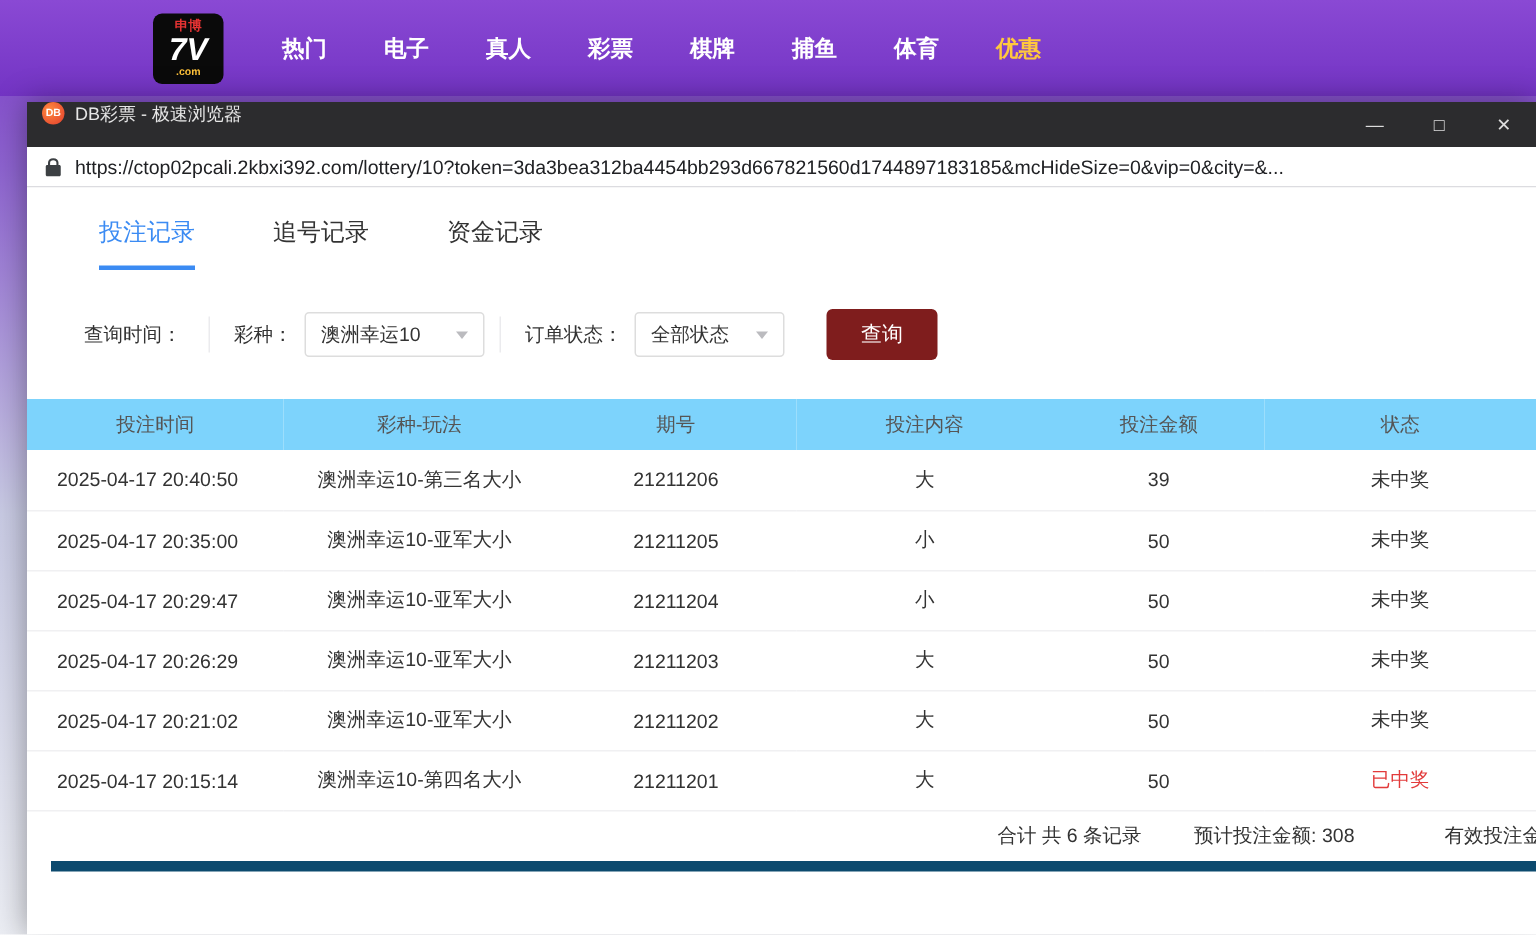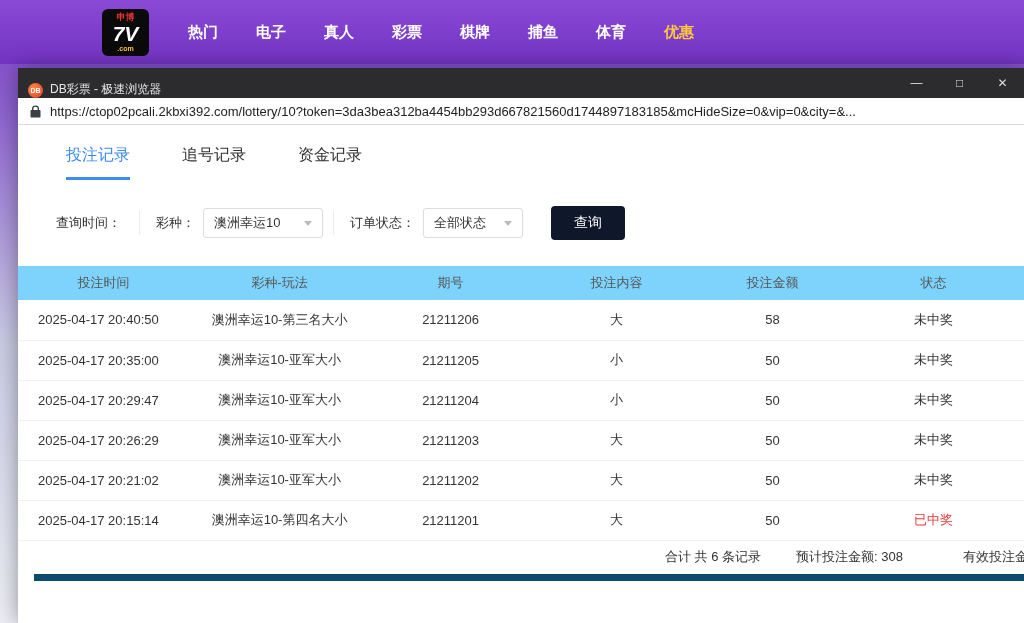--- a/index.html
+++ b/index.html
@@ -33,21 +33,21 @@
   .nav-item.highlight { color: #ffc83d; }
 
   
   .window {
     position: absolute; left: 18px; top: 68px; width: 1006px; height: 555px;
     background: #ffffff; box-shadow: 0 0 20px rgba(0,0,0,.38);
     display: flex; flex-direction: column;
   }
   .title-bar {
     height: 30px; flex: 0 0 auto; background: #2c2c2e;
-    display: flex; align-items: flex-end; padding-left: 10px;
+    display: flex; align-items: flex-start; padding-left: 10px;
     color: #e6e6e6; font-size: 12px;
   }
   .tb-badge {
     width: 15px; height: 15px; border-radius: 50%;
     background: radial-gradient(circle at 35% 35%, #ff8a3c, #e23c2e);
     color: #fff; font-size: 7px; font-weight: bold;
     display: flex; align-items: center; justify-content: center;
     margin-right: 7px; flex: 0 0 auto;
   }
   .tb-title { flex: 1; white-space: nowrap; overflow: hidden; }
@@ -93,21 +93,21 @@
   }
   .select.lottery { width: 120px; }
   .select.status  { width: 100px; text-align: center; }
   .caret {
     width: 0; height: 0; margin-left: 8px;
     border-left: 4px solid transparent; border-right: 4px solid transparent;
     border-top: 5px solid #bbbbbf;
   }
   .search-btn {
     width: 74px; height: 34px; margin-left: 28px;
-    background: #0f172a; color: #fff; border: none; border-radius: 4px;
+    background: #7f1d1d; color: #fff; border: none; border-radius: 4px;
     font-size: 14px; cursor: pointer; font-family: inherit;
   }
 
   table.records { width: 100%; border-collapse: collapse; margin-top: 26px; font-size: 13px; }
   .records thead th {
     background: #7dd3fc; height: 34px; font-weight: normal;
     color: #555; text-align: center;
   }
   .records th:nth-child(1) { width: 17%; }
   .records th:nth-child(2) { width: 18%; }
@@ -209,21 +209,21 @@
             <th>投注金额</th>
             <th>状态</th>
           </tr>
       </thead>
       <tbody>
           <tr>
             <td>2025-04-17 20:40:50</td>
             <td>澳洲幸运10-第三名大小</td>
             <td>21211206</td>
             <td>大</td>
-            <td>58</td>
+            <td>39</td>
             <td class="status">未中奖</td>
           </tr>
           <tr>
             <td>2025-04-17 20:35:00</td>
             <td>澳洲幸运10-亚军大小</td>
             <td>21211205</td>
             <td>小</td>
             <td>50</td>
             <td class="status">未中奖</td>
           </tr>

